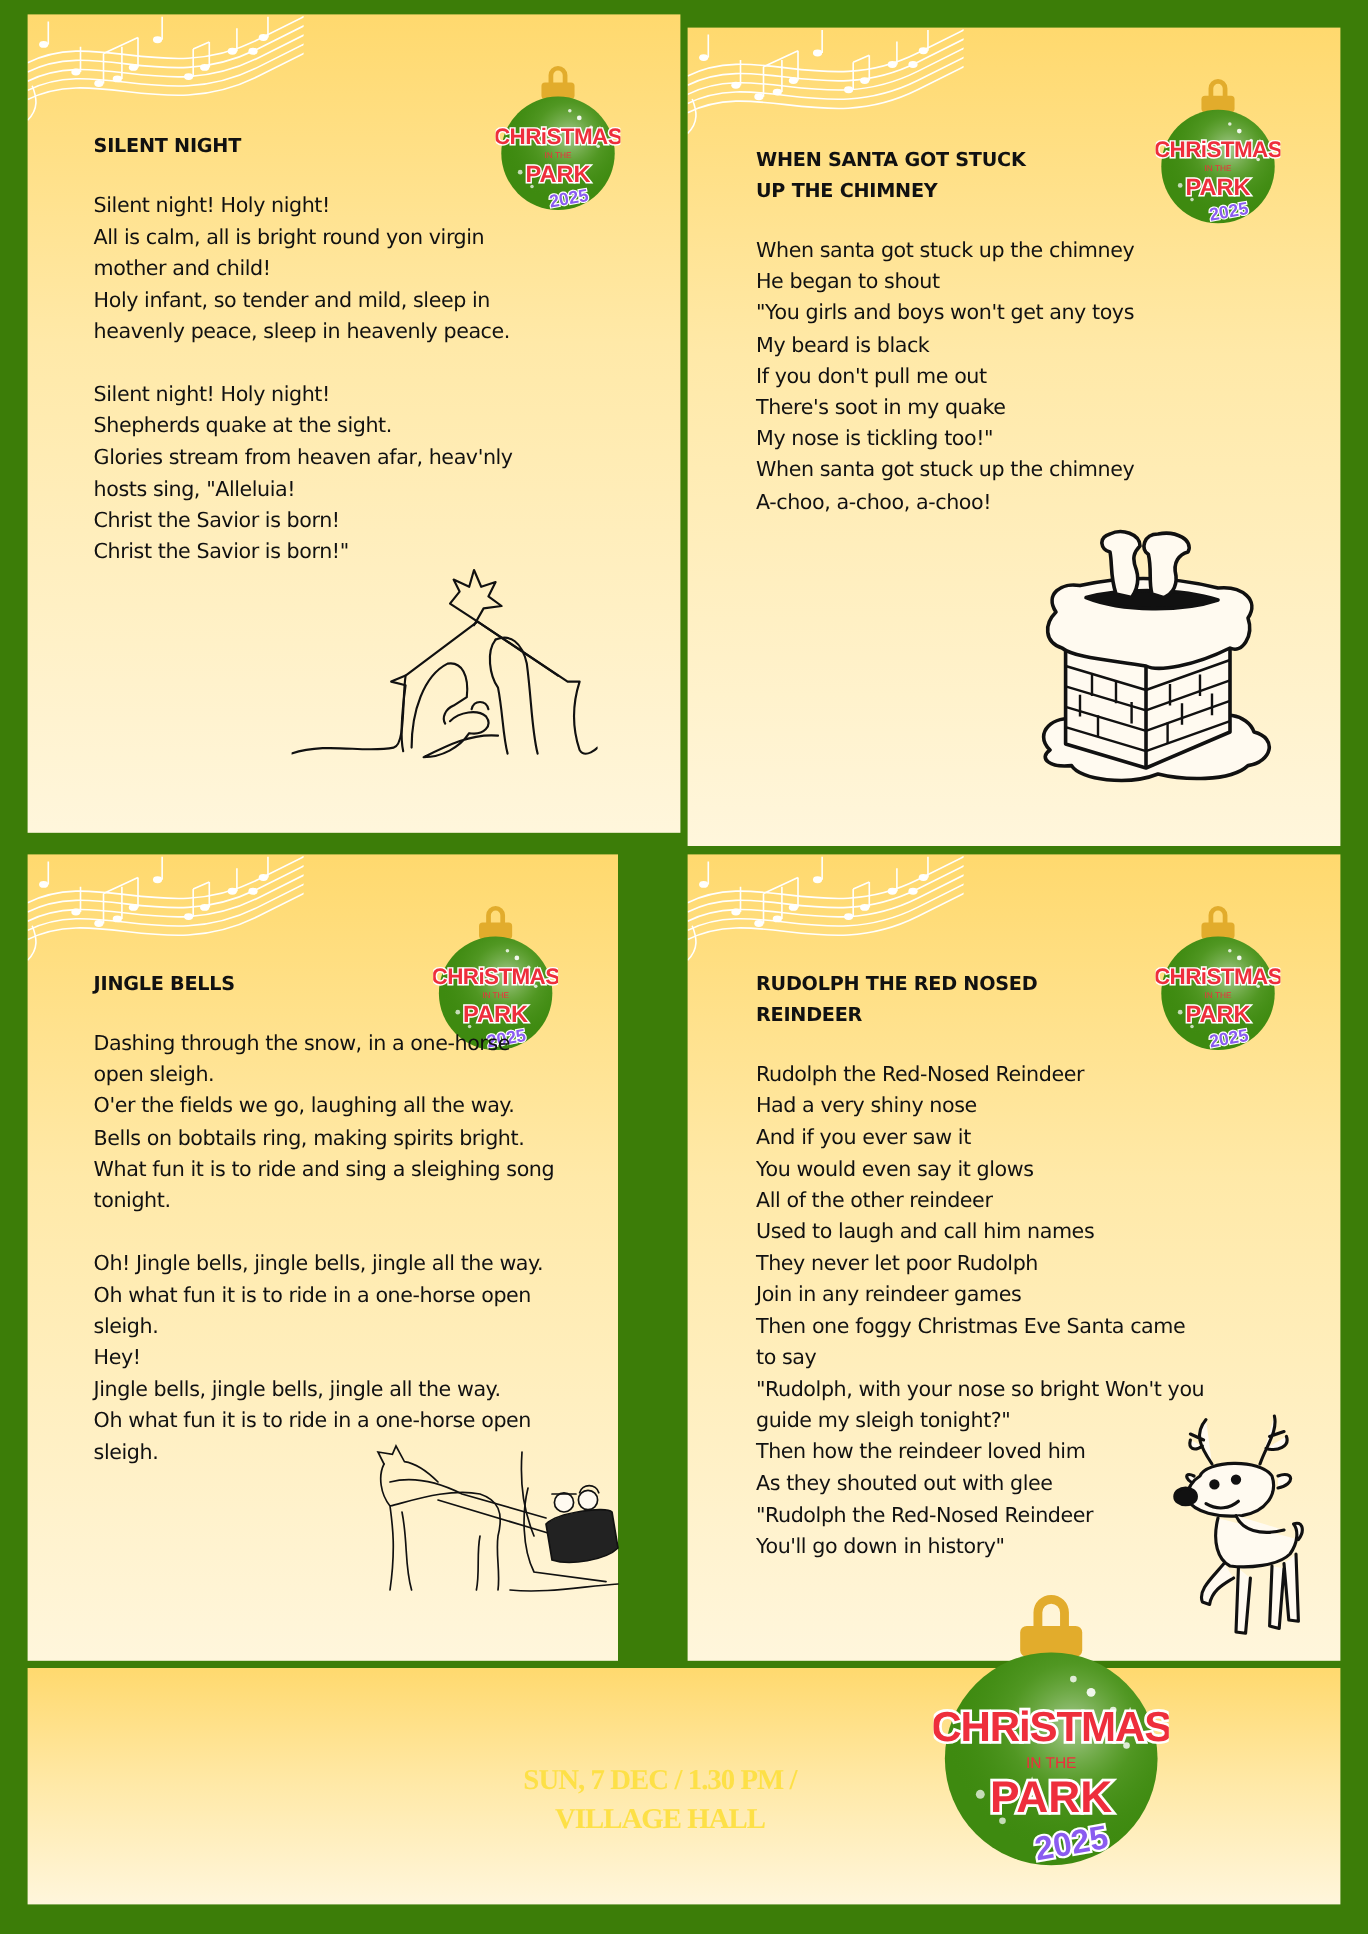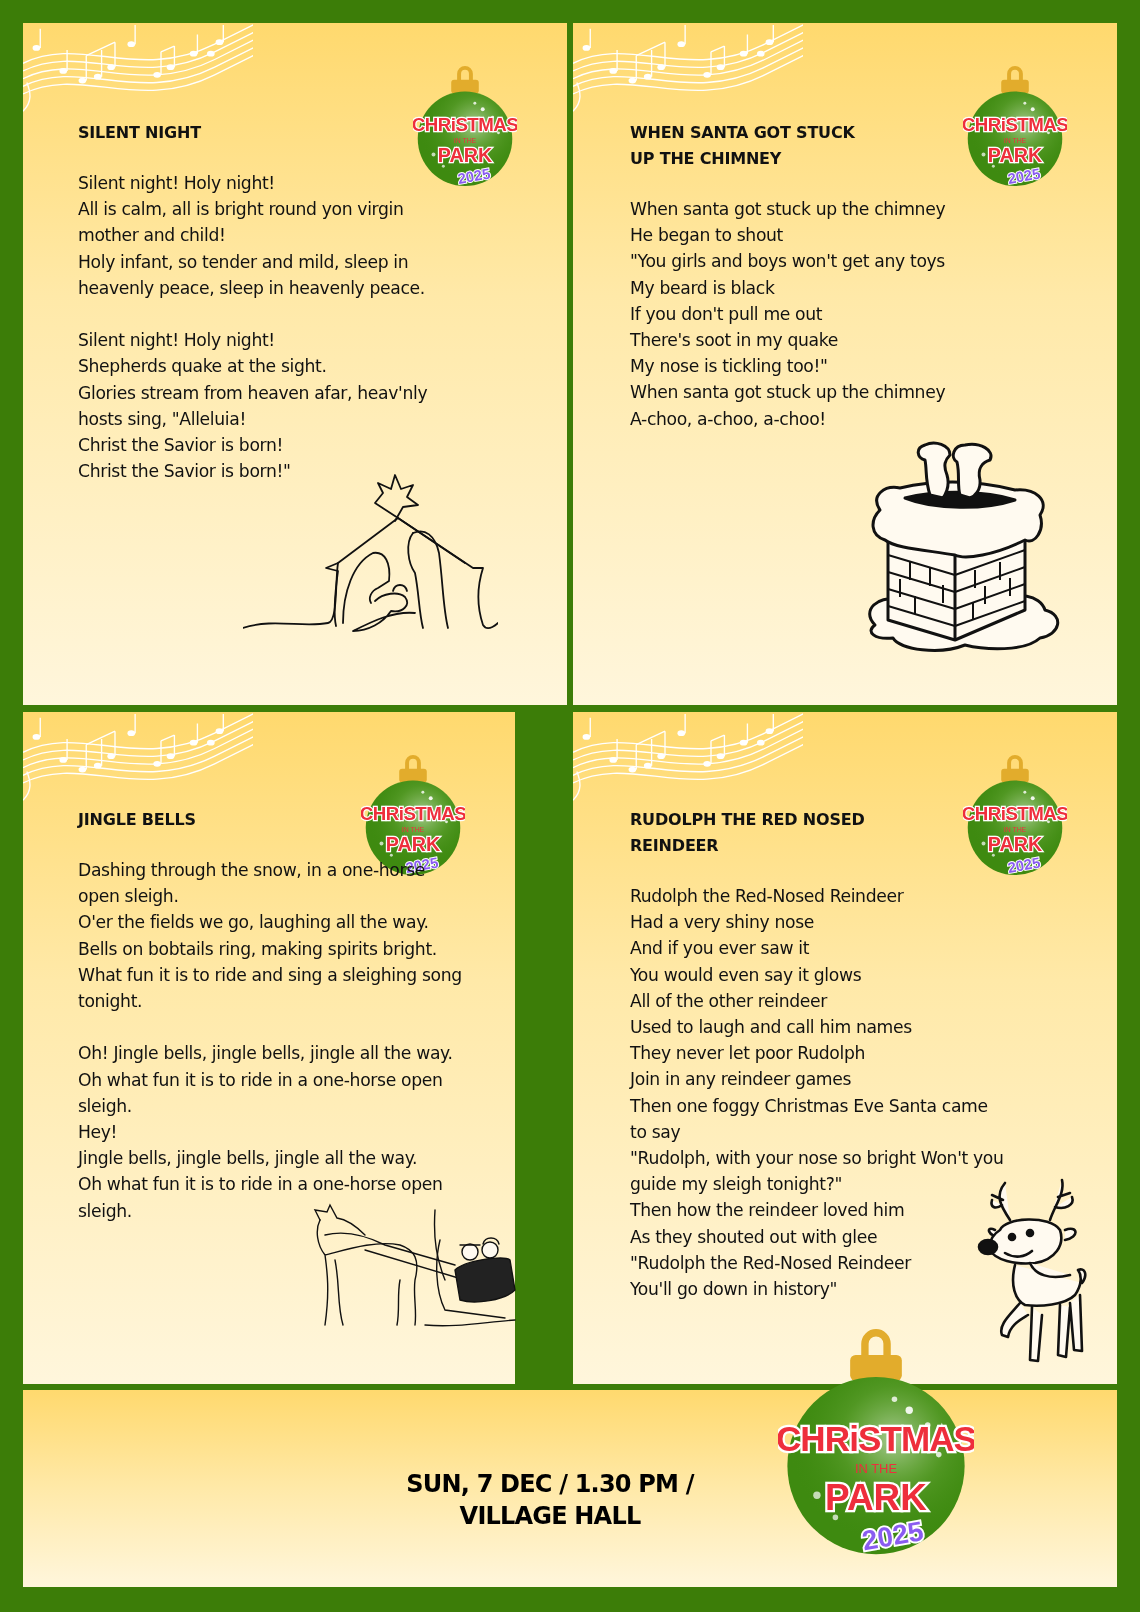--- a/index.html
+++ b/index.html
@@ -8,21 +8,21 @@
     background: #3c7d08;
     position: relative;
     font-family: "DejaVu Sans", "Liberation Sans", sans-serif;
     color: #111;
   }
   .panel {
     position: absolute;
     background: linear-gradient(to bottom, #ffd96e 0%, #ffe9a8 40%, #fff6dc 100%);
     overflow: hidden;
   }
-  #p1 { left: 23px; top: 23px; width: 544px; height: 682px; padding-left: 32px; }
+  #p1 { left: 23px; top: 12px; width: 544px; height: 682px; padding-left: 32px; }
   #p2 { left: 573px; top: 23px; width: 544px; height: 682px; }
   #p3 { left: 23px; top: 712px; width: 492px; height: 672px; }
   #p4 { left: 573px; top: 712px; width: 544px; height: 672px; }
   #footer { left: 23px; top: 1390px; width: 1094px; height: 197px;
     background: linear-gradient(to bottom, #ffd96e 0%, #ffe9a8 50%, #fff6dc 100%); }
 
   .notes { position: absolute; left: 0; top: 0; width: 230px; height: 95px; }
   .ornament { position: absolute; width: 104px; height: 128px; }
   .panel .ornament { right: 50px; top: 37px; }
 
@@ -54,25 +54,26 @@
   #nativity { left: 243px; top: 473px; width: 255px; height: 165px; }
   #chimney { left: 855px; top: 440px; width: 215px; height: 225px; }
   #sleigh { left: 305px; top: 1200px; width: 215px; height: 130px; }
   #reindeer { left: 970px; top: 1175px; width: 120px; height: 200px; }
 
   .event-line {
     position: absolute;
     left: 380px; top: 1468px;
     width: 340px;
     text-align: center;
-    color: #000000;
+    color: #fde047;
     font-weight: bold;
     font-size: 24px;
     line-height: 32px;
     letter-spacing: -0.8px;
+    font-family: Liberation Serif, serif;
   }
   #footer-ornament { position: absolute; left: 778px; top: 1318px; width: 196px; height: 240px; }
 </style>
 </head>
 <body>
 
 <svg width="0" height="0" style="position:absolute">
   <defs>
     <radialGradient id="sparkle" cx="0.6" cy="0.35" r="0.6">
       <stop offset="0" stop-color="#ffffff" stop-opacity="0.55"></stop>

